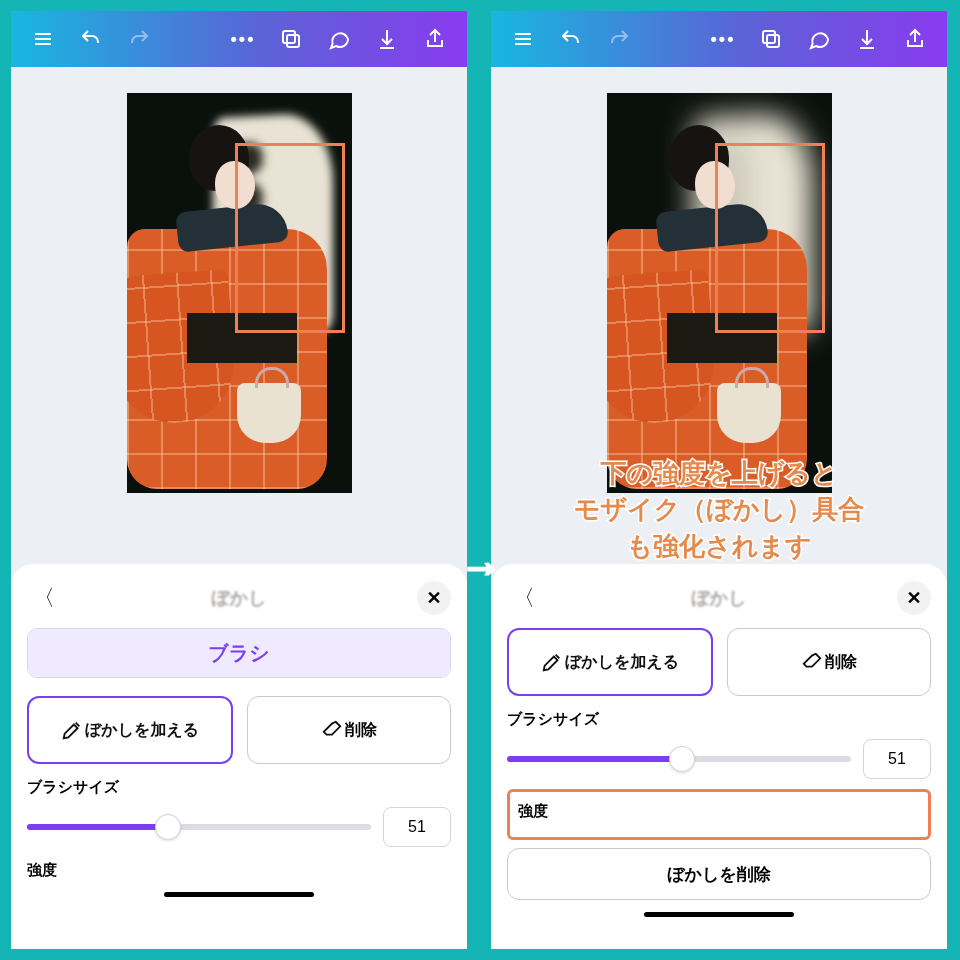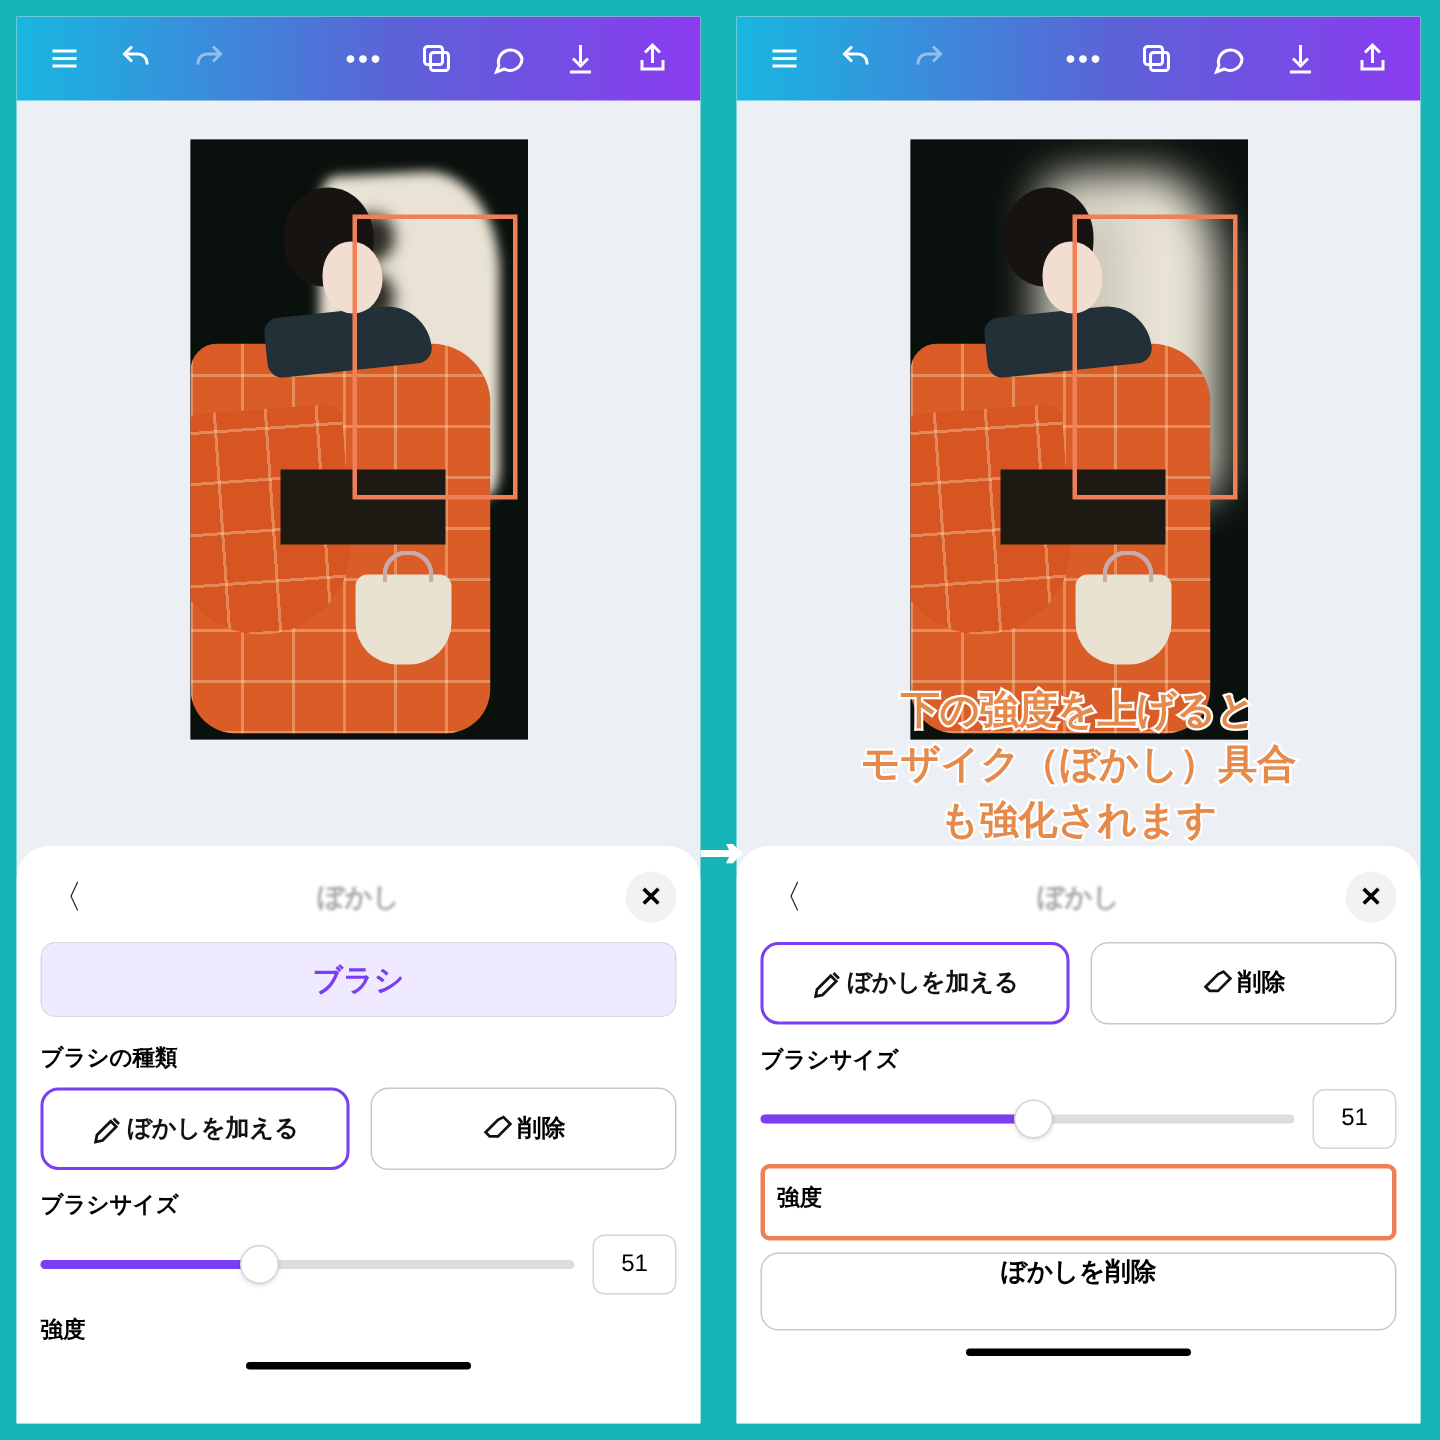--- a/index.html
+++ b/index.html
@@ -121,45 +121,45 @@
   }
   .seg{
     display:flex; border:1px solid #d9d6e6; border-radius:10px;
     overflow:hidden; height:50px; margin-bottom:18px;
   }
   .seg>div{ flex:1; display:flex;align-items:center;justify-content:center; font-size:20px;}
   .seg .on{ background:#efeaff; color:#7a3ff2; font-weight:700;}
   .label{ font-size:15px; font-weight:700; margin:8px 0 10px; }
   .pill-row{ display:flex; gap:14px; margin-bottom:14px; }
   .pill{
-    flex:1; height:55px; border-radius:12px;
+    flex:1; height:68px; border-radius:12px;
     display:flex; align-items:center; justify-content:center; gap:2px;
     font-size:16px; font-weight:700;
   }
   .pill.outline-purple{ border:2px solid #7a3ff2; color:#111;}
   .pill.outline-grey{ border:1.5px solid #c9c9c9; color:#000000; font-weight:600;}
   .pill svg{ width:22px;height:22px; }
   .slider-row{ display:flex; align-items:center; gap:12px; margin:4px 0 10px;}
   .track{
     position:relative; flex:1; height:6px; border-radius:4px;
     background:#dcdce2;
   }
   .track .fill{ position:absolute; left:0; top:0; bottom:0; background:#7a3ff2; border-radius:4px;}
   .knob{
     position:absolute; top:50%; width:26px;height:26px;border-radius:50%;
     background:#fff; border:1px solid #d4d4dc; transform:translate(-50%,-50%);
     box-shadow:0 1px 3px rgba(0,0,0,.15);
   }
   .val-box{
-    width:56px;height:40px;border:1px solid #d4d4dc;border-radius:8px;
+    width:68px;height:40px;border:1px solid #d4d4dc;border-radius:8px;
     display:flex;align-items:center;justify-content:center;font-size:16px;
   }
   .big-btn{
     height:52px;border:1.5px solid #c9c9c9;border-radius:12px;
-    display:flex;justify-content:center;
+    display:flex;align-items:center;justify-content:center;
     font-size:17px;font-weight:700;margin-top:8px;
   }
   .home-ind{ width:150px;height:5px;background:#000;border-radius:3px;margin:12px auto 4px;}
   .red-frame{ border:3px solid #ef7f56; border-radius:6px; padding:10px 8px 6px; margin-top:2px;}
 
   
   .annot{
     position:absolute; left:0; right:0;
     text-align:center;
     font-size:26px; font-weight:800;
@@ -257,21 +257,20 @@
       <div class="sheet-head">
         <div class="chev-left">〈</div>
         <div class="sheet-title">ぼかし</div>
         <div class="x-btn">✕</div>
       </div>
 
       <div class="seg">
         <div class="on">ブラシ</div>
       </div>
 
-      <div class="label">ブラシの種類</div>
       <div class="pill-row">
         <div class="pill outline-purple">
           <svg viewBox="0 0 24 24" fill="none" stroke="#111" stroke-width="2">
               <path d="M14 6l4 4L8 20l-5 1 1-5L14 6z"></path>
               <path d="M16 4l4 4"></path>
             </svg>
           <span>ぼかしを加える</span>
         </div>
         <div class="pill outline-grey">
           <svg viewBox="0 0 24 24" fill="none" stroke="#111" stroke-width="2">

